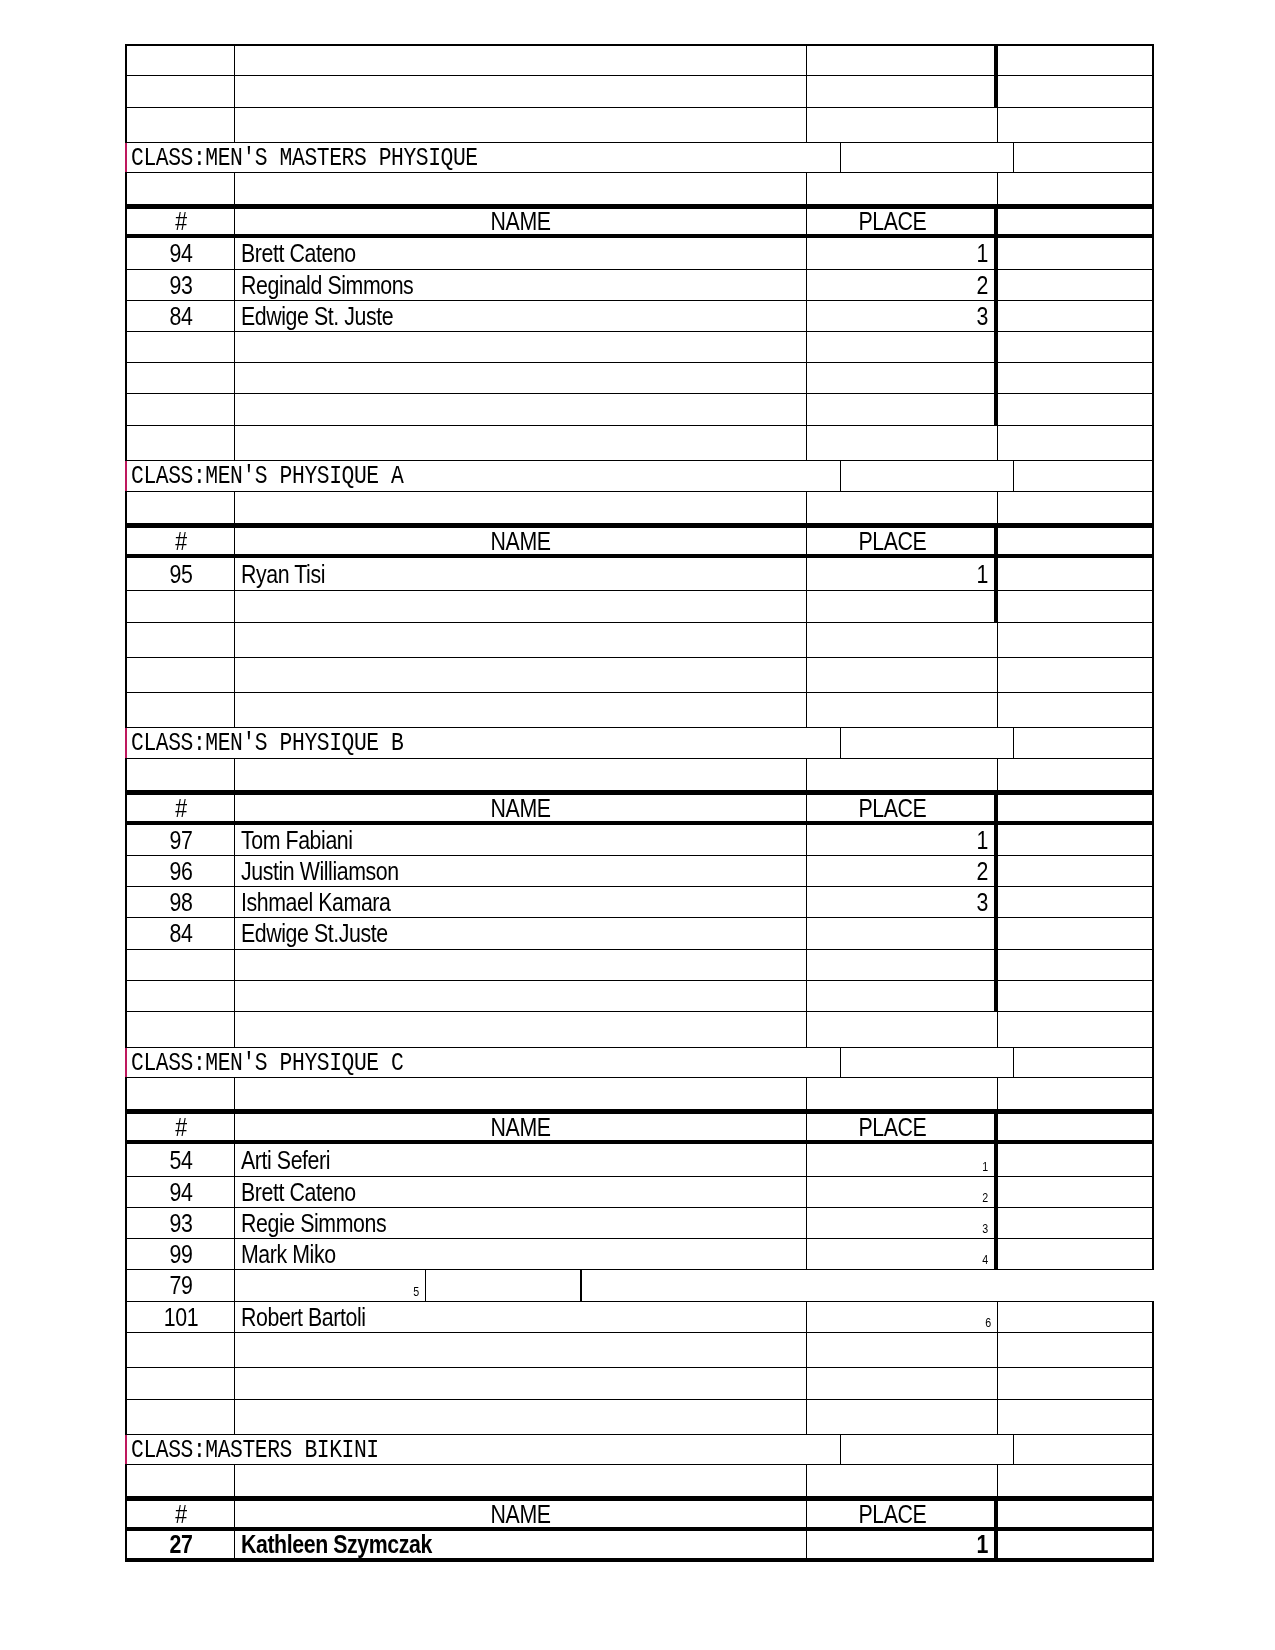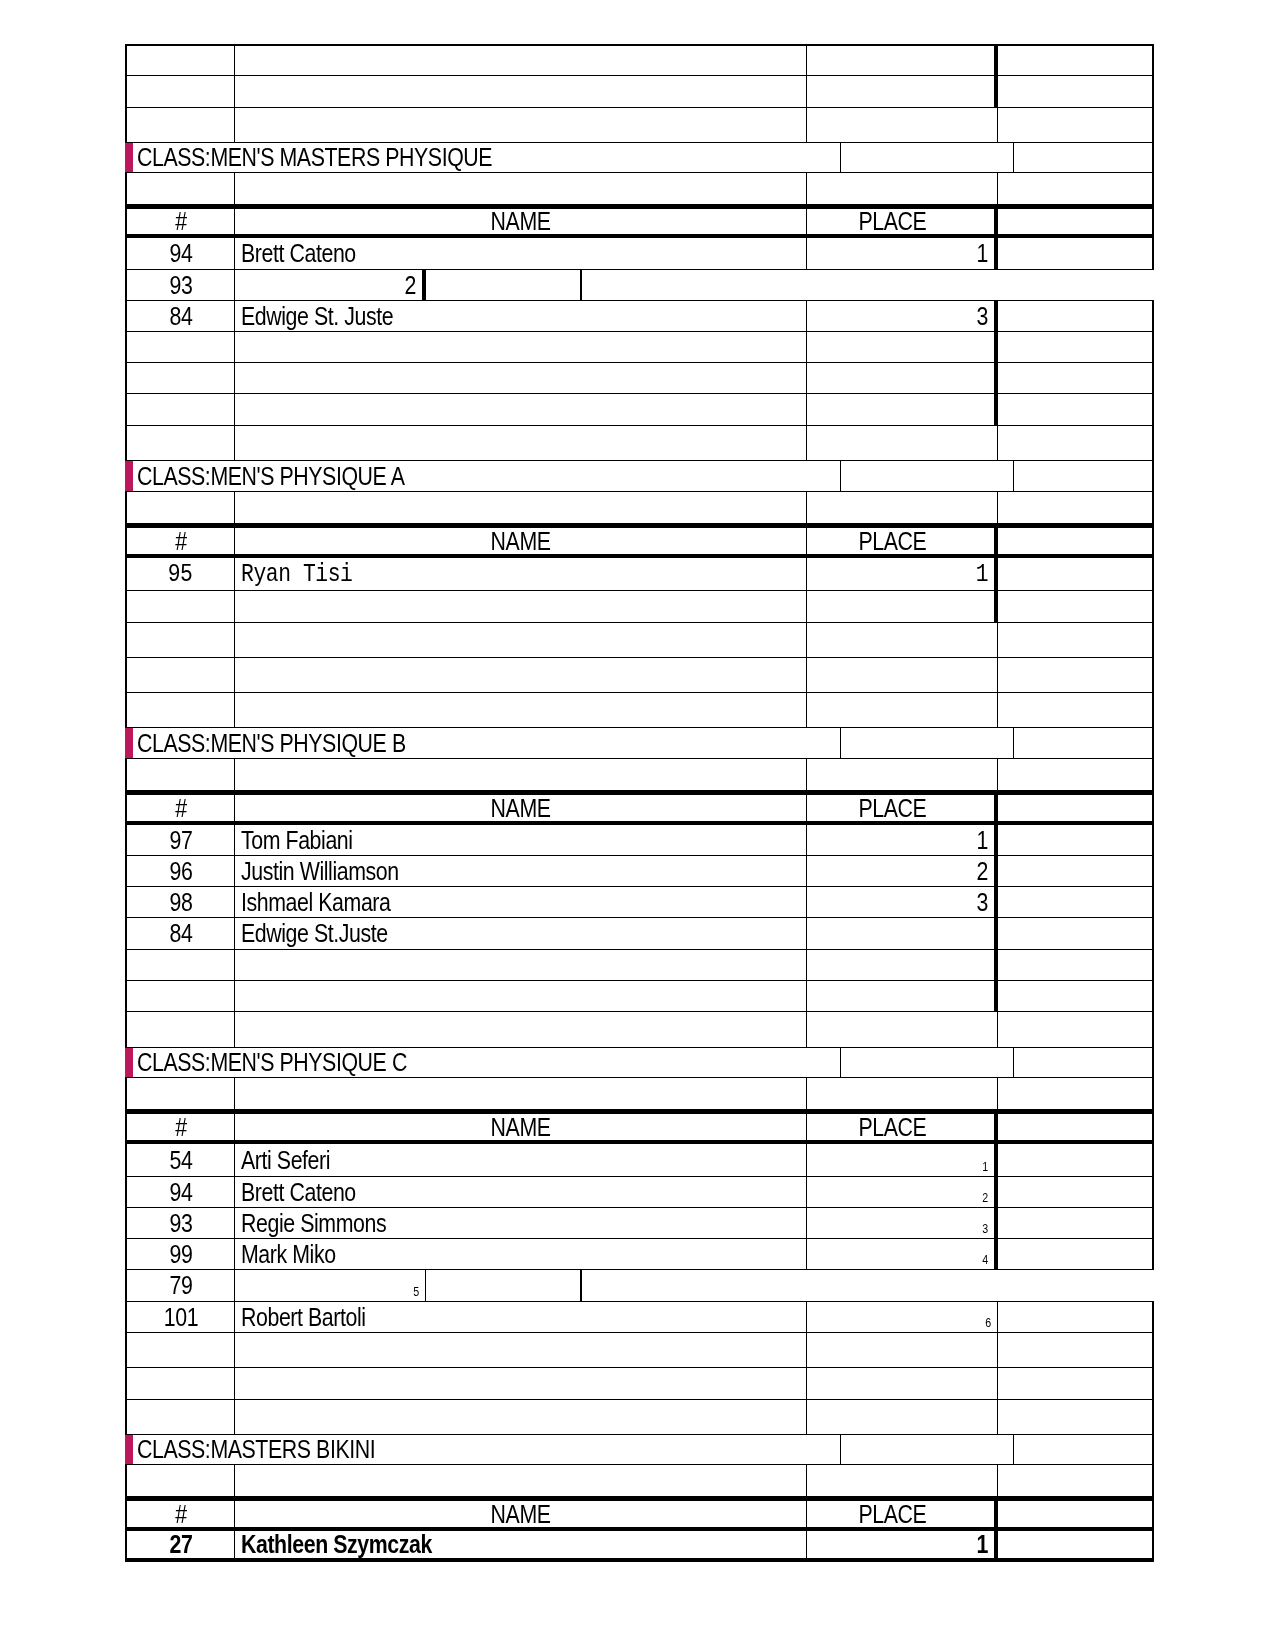--- a/index.html
+++ b/index.html
@@ -7,21 +7,21 @@
          font-family:"Liberation Sans Narrow","Liberation Sans", sans-serif; color:#000; }
   #sheet { position:absolute; left:125px; top:44px; width:1029px; }
   .row { position:relative; display:flex; box-sizing:border-box; border-bottom:1px solid #000; }
   .row:first-child { border-top:2px solid #000; }
   .c { box-sizing:border-box; height:100%; border-right:1px solid #000; display:flex; align-items:center;
        font-size:26px; letter-spacing:-0.5px; white-space:nowrap; overflow:visible; transform-origin:left center; }
   .c1 { width:110px; justify-content:center; border-left:2px solid #000; }
   .c2 { width:572px; padding-left:6px; }
   .c3 { width:191px; justify-content:flex-end; padding-right:6px; }
   .c4 { width:156px; border-right:2px solid #000; }
-  .span12 { width:796px; padding-left:4px; border-left:8px solid #be185d; }
+  .span12 { width:796px; padding-left:4px; border-left:2px solid #be185d;font-family:Liberation Mono, monospace; }
   .txt { display:inline-block; transform:scaleX(0.82); transform-origin:left center; }
   .c1 .txt, .c3.hdr .txt, .c2.hdr .txt { transform-origin:center center; }
   .c3 .txt { transform-origin:right center; }
   .c2.hdr { justify-content:center; padding-left:0; }
   .c3.hdr { justify-content:center; padding-right:16px; }
   .thick-top { border-top:4px solid #000 !important; }
   .thick-bot { border-bottom:4px solid #000 !important; }
   .c3.bx { border-right:4px solid #000; }
   .small .txt { font-size:13px; align-self:flex-end; margin-bottom:2px; }
   .c3.small { align-items:flex-end; }
@@ -82,20 +82,23 @@
       </div>
       <div class="c c3 bx">
         <span class="txt">1</span>
       </div>
       <div class="c c4"></div>
     </div>
     <div class="row" style="height: 31px;">
       <div class="c c1">
         <span class="txt">93</span>
       </div>
+      <div class="c c2">
+        <span class="txt">Reginald Simmons</span>
+      </div>
       <div class="c c3 bx">
         <span class="txt">2</span>
       </div>
       <div class="c c4"></div>
     </div>
     <div class="row" style="height: 31px;">
       <div class="c c1">
         <span class="txt">84</span>
       </div>
       <div class="c c2">
@@ -148,21 +151,21 @@
         <span class="txt">#</span>
       </div>
       <div class="c c2 hdr">
         <span class="txt">NAME</span>
       </div>
       <div class="c c3 hdr bx">
         <span class="txt">PLACE</span>
       </div>
       <div class="c c4"></div>
     </div>
-    <div class="row" style="height: 33px; font-family: Liberation Mono, monospace;">
+    <div class="row" style="height: 33px;">
       <div class="c c1">
         <span class="txt">95</span>
       </div>
       <div class="c c2">
         <span class="txt">Ryan Tisi</span>
       </div>
       <div class="c c3 bx">
         <span class="txt">1</span>
       </div>
       <div class="c c4"></div>

